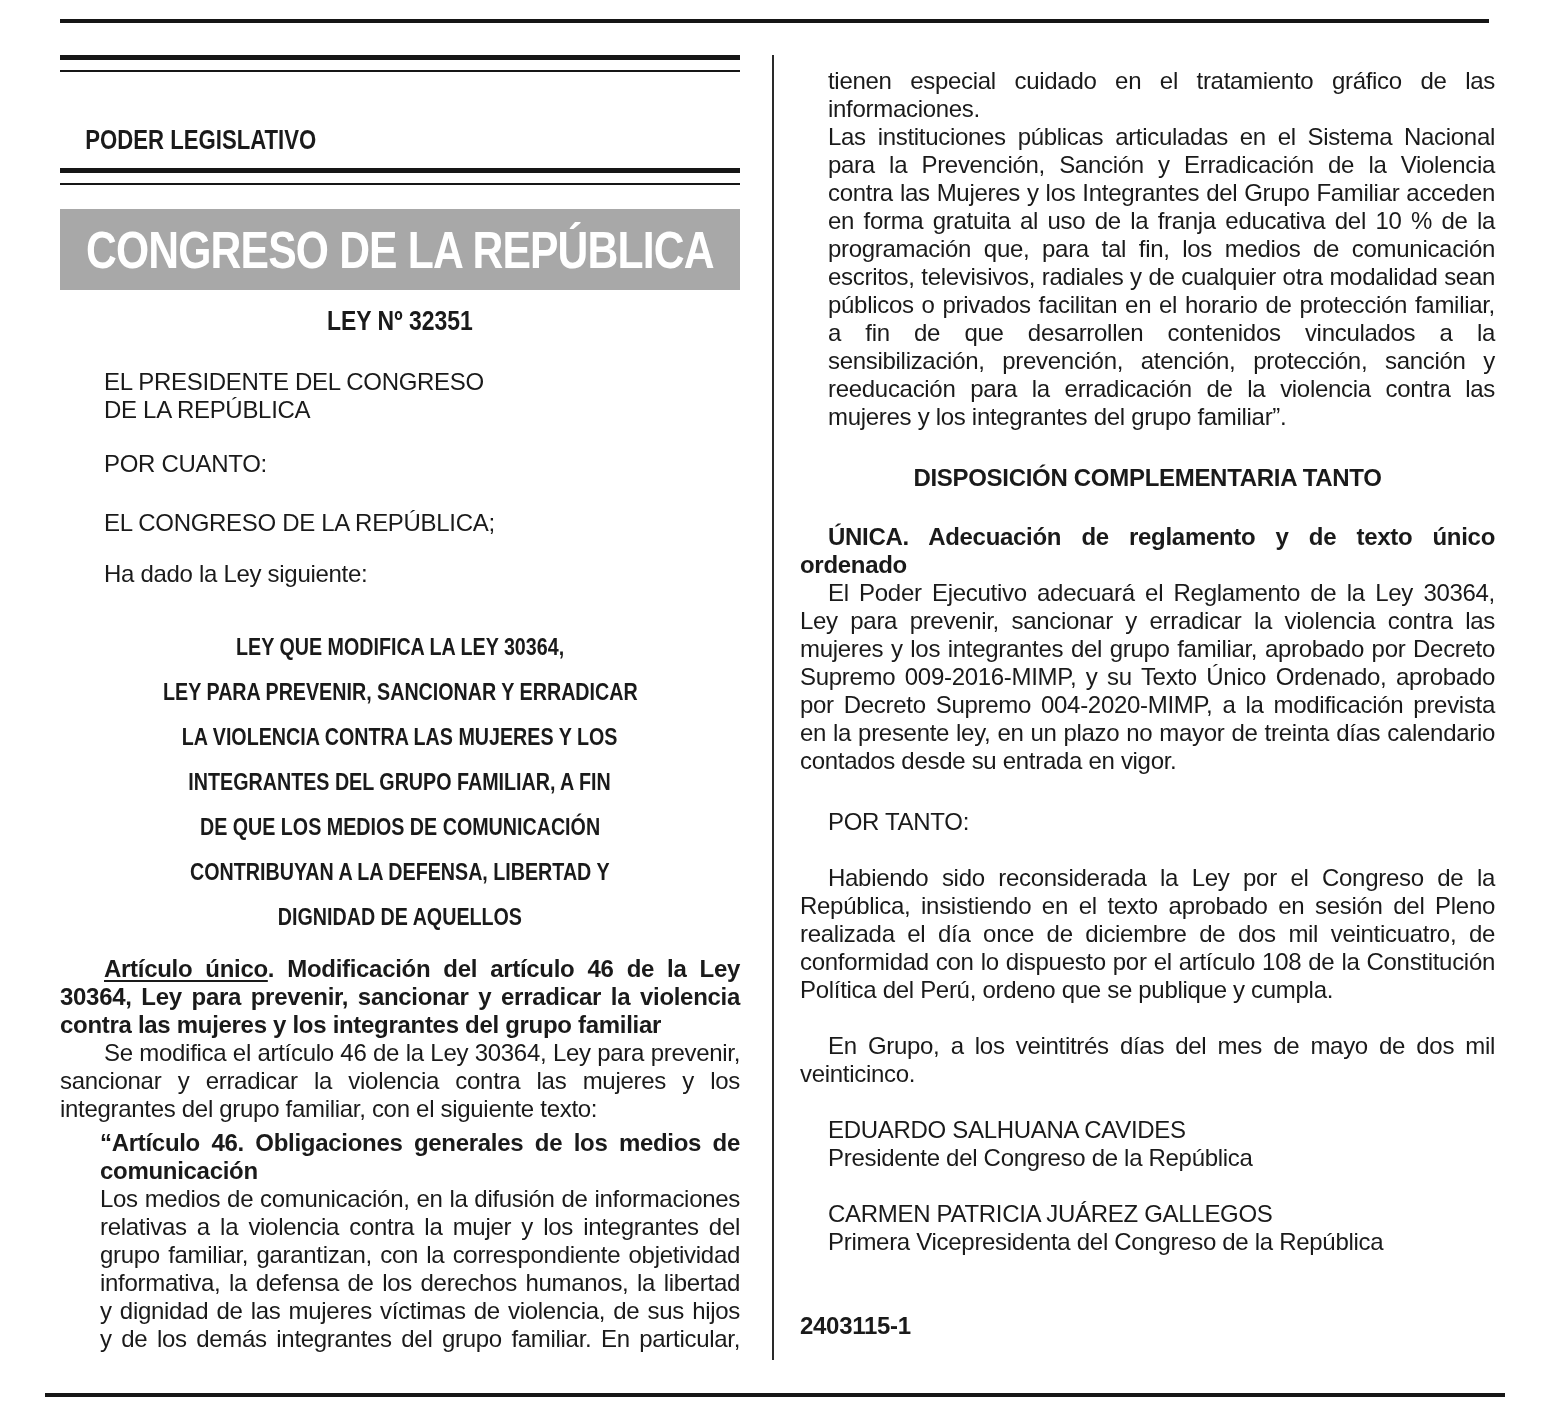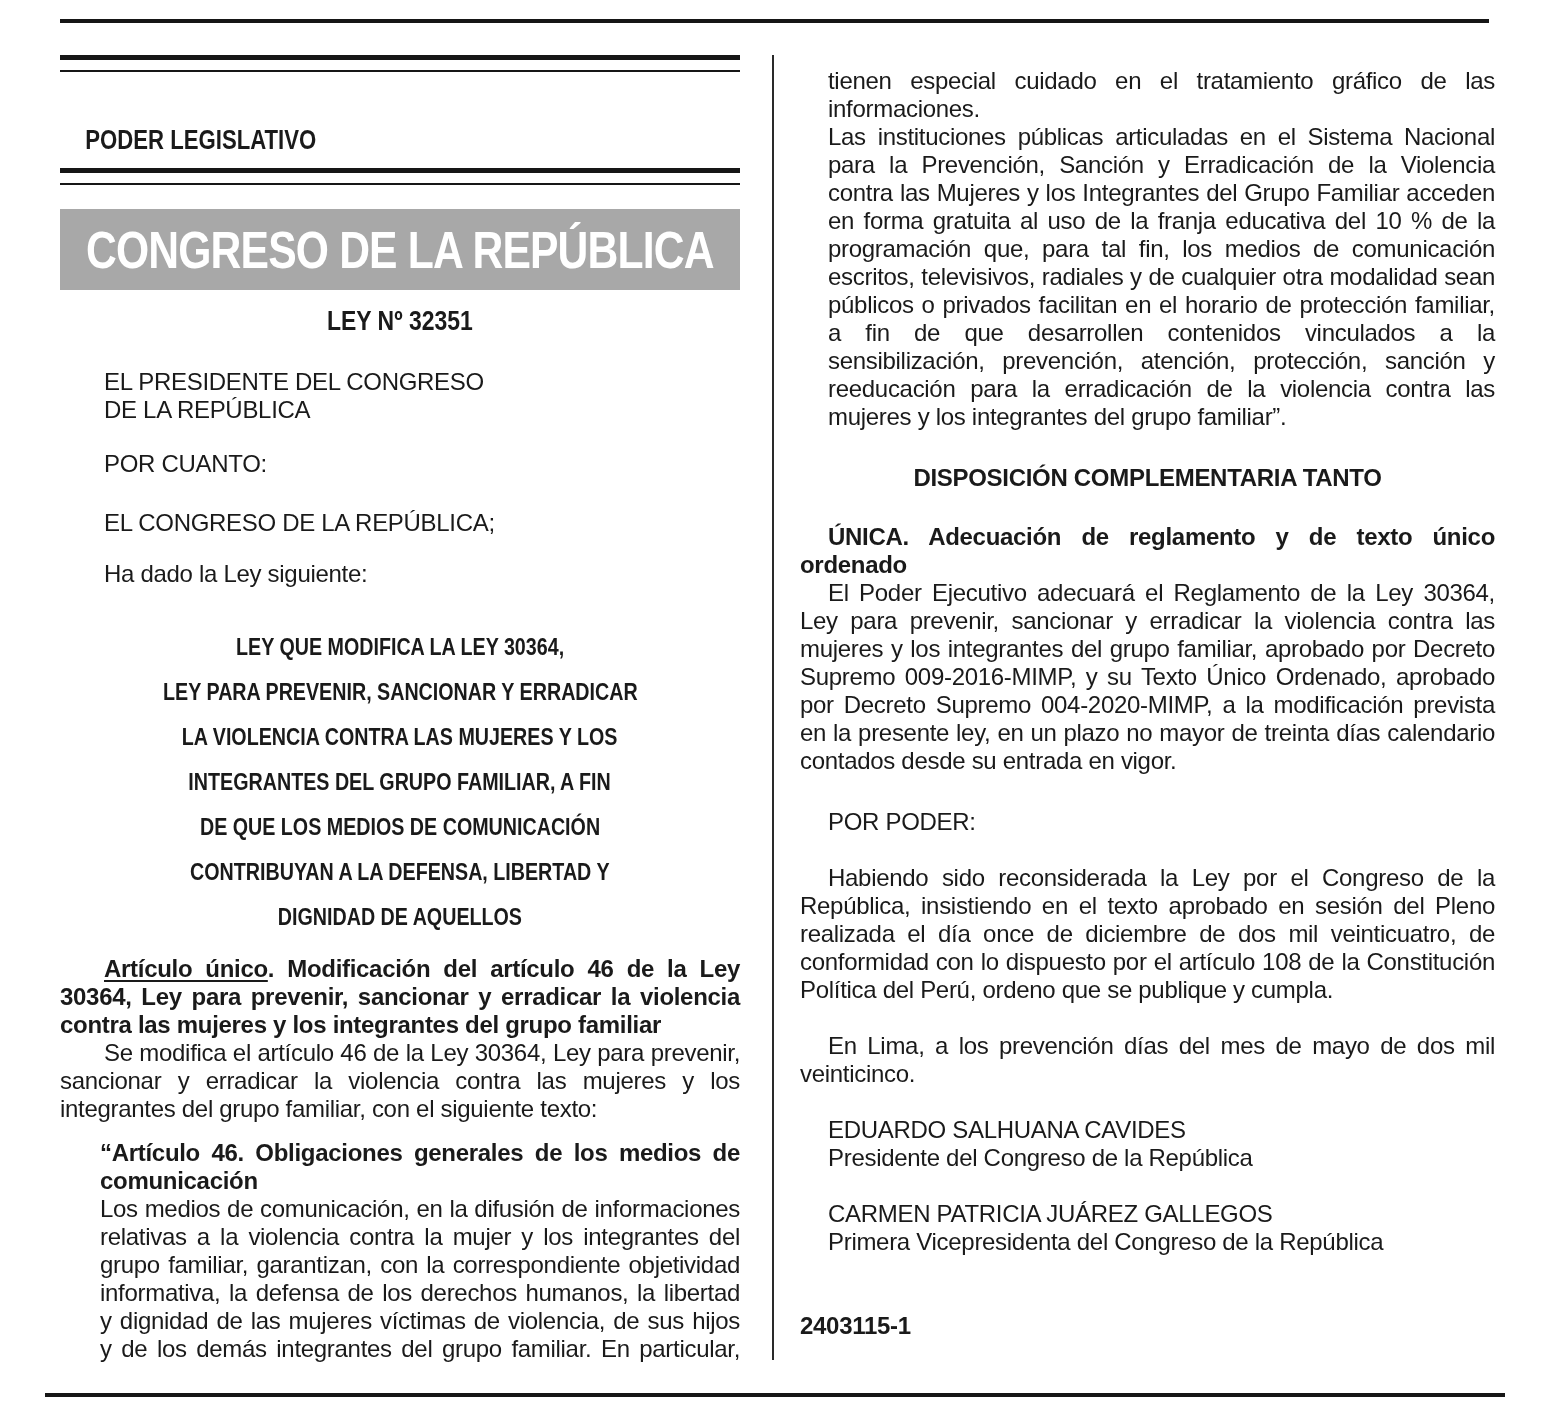--- a/index.html
+++ b/index.html
@@ -91,41 +91,41 @@
             <div class="line"><span class="cx">LEY QUE MODIFICA LA LEY 30364,</span></div>
             <div class="line"><span class="cx">LEY PARA PREVENIR, SANCIONAR Y ERRADICAR</span></div>
             <div class="line"><span class="cx">LA VIOLENCIA CONTRA LAS MUJERES Y LOS</span></div>
             <div class="line"><span class="cx">INTEGRANTES DEL GRUPO FAMILIAR, A FIN</span></div>
             <div class="line"><span class="cx">DE QUE LOS MEDIOS DE COMUNICACIÓN</span></div>
             <div class="line"><span class="cx">CONTRIBUYAN A LA DEFENSA, LIBERTAD Y</span></div>
             <div class="line"><span class="cx">DIGNIDAD DE AQUELLOS</span></div>
           </div>
           <div class="block bold indent just" style="margin-top: 16px;"><span class="und">Artículo único</span>. Modificación del artículo 46 de la Ley 30364, Ley para prevenir, sancionar y erradicar la violencia contra las mujeres y los integrantes del grupo familiar</div>
           <div class="block indent just" style="margin-top: 0px;">Se modifica el artículo 46 de la Ley 30364, Ley para prevenir, sancionar y erradicar la violencia contra las mujeres y los integrantes del grupo familiar, con el siguiente texto:</div>
-          <div class="block bold quote just" style="margin-top: 16px;">“Artículo 46. Obligaciones generales de los medios de comunicación</div>
+          <div class="block bold quote just" style="margin-top: 6px;">“Artículo 46. Obligaciones generales de los medios de comunicación</div>
           <div class="block quote just cont" style="margin-top: 0px;">Los medios de comunicación, en la difusión de informaciones relativas a la violencia contra la mujer y los integrantes del grupo familiar, garantizan, con la correspondiente objetividad informativa, la defensa de los derechos humanos, la libertad y dignidad de las mujeres víctimas de violencia, de sus hijos y de los demás integrantes del grupo familiar. En particular,</div>
         </div>
     </div>
 
     <div class="gap-a"></div>
     <div class="divider"></div>
     <div class="gap-b"></div>
 
     <div class="col-right">
       <div id="right-blocks">
           <div class="block quote just" style="margin-top: 0px;">tienen especial cuidado en el tratamiento gráfico de las informaciones.</div>
           <div class="block quote just" style="margin-top: 0px;">Las instituciones públicas articuladas en el Sistema Nacional para la Prevención, Sanción y Erradicación de la Violencia contra las Mujeres y los Integrantes del Grupo Familiar acceden en forma gratuita al uso de la franja educativa del 10 % de la programación que, para tal fin, los medios de comunicación escritos, televisivos, radiales y de cualquier otra modalidad sean públicos o privados facilitan en el horario de protección familiar, a fin de que desarrollen contenidos vinculados a la sensibilización, prevención, atención, protección, sanción y reeducación para la erradicación de la violencia contra las mujeres y los integrantes del grupo familiar”.</div>
           <div class="block bold center" style="margin-top: 33px;">DISPOSICIÓN COMPLEMENTARIA TANTO</div>
           <div class="block bold indent just" style="margin-top: 31px;">ÚNICA. Adecuación de reglamento y de texto único ordenado</div>
           <div class="block indent just" style="margin-top: 0px;">El Poder Ejecutivo adecuará el Reglamento de la Ley 30364, Ley para prevenir, sancionar y erradicar la violencia contra las mujeres y los integrantes del grupo familiar, aprobado por Decreto Supremo 009-2016-MIMP, y su Texto Único Ordenado, aprobado por Decreto Supremo 004-2020-MIMP, a la modificación prevista en la presente ley, en un plazo no mayor de treinta días calendario contados desde su entrada en vigor.</div>
           <div class="block ind-all" style="margin-top: 33px;">
-            <div class="line">POR PODER:</div>
+            <div class="line">POR TANTO:</div>
           </div>
           <div class="block indent just" style="margin-top: 28px;">Habiendo sido reconsiderada la Ley por el Congreso de la República, insistiendo en el texto aprobado en sesión del Pleno realizada el día once de diciembre de dos mil veinticuatro, de conformidad con lo dispuesto por el artículo 108 de la Constitución Política del Perú, ordeno que se publique y cumpla.</div>
-          <div class="block indent just" style="margin-top: 28px;">En Lima, a los prevención días del mes de mayo de dos mil veinticinco.</div>
+          <div class="block indent just" style="margin-top: 28px;">En Grupo, a los veintitrés días del mes de mayo de dos mil veinticinco.</div>
           <div class="block ind-all" style="margin-top: 28px;">
             <div class="line">EDUARDO SALHUANA CAVIDES</div>
             <div class="line">Presidente del Congreso de la República</div>
           </div>
           <div class="block ind-all" style="margin-top: 28px;">
             <div class="line">CARMEN PATRICIA JUÁREZ GALLEGOS</div>
             <div class="line">Primera Vicepresidenta del Congreso de la República</div>
           </div>
           <div class="block bold" style="margin-top: 56px;">2403115-1</div>
         </div>

